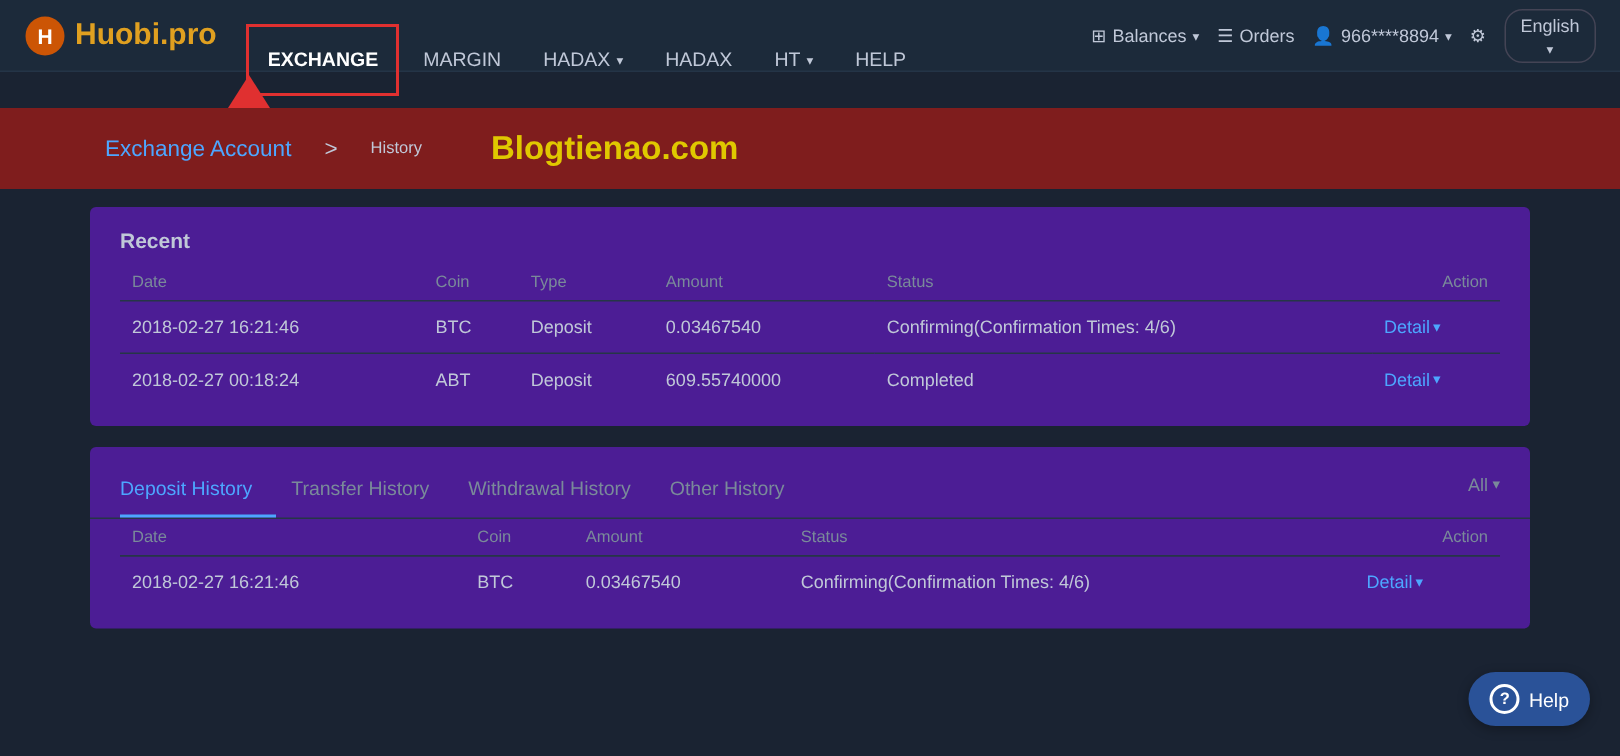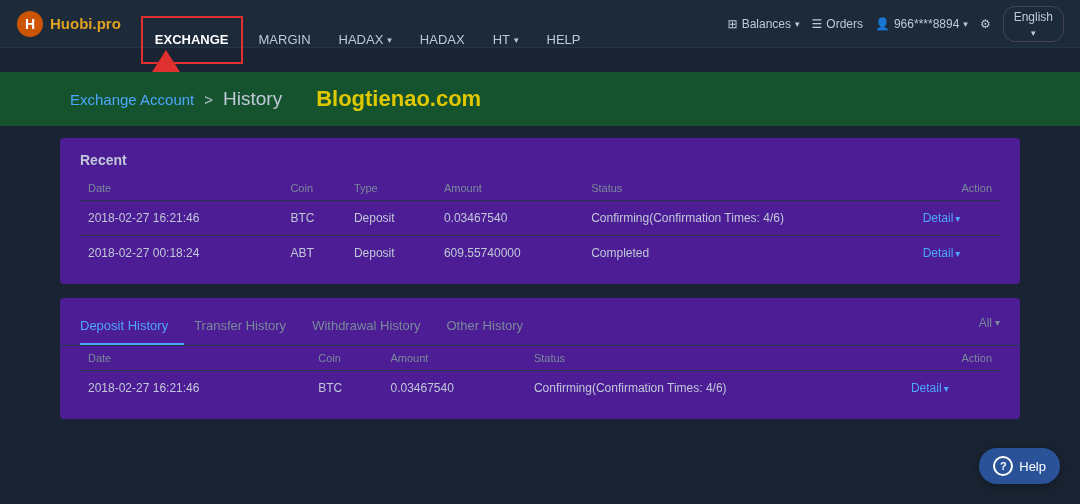--- a/index.html
+++ b/index.html
@@ -26,21 +26,21 @@
       align-items: center;
       gap: 6px;
       margin-right: 20px;
     }
     .nav-logo-icon {
       width: 28px;
       height: 28px;
     }
     .nav-logo-text {
       color: #fff;
-      font-size: 15px;
+      font-size: 20px;
       font-weight: bold;
     }
     .nav-logo-text span {
       color: #e0a020;
     }
     .nav-items {
       display: flex;
       align-items: center;
       gap: 4px;
       flex: 1;
@@ -101,39 +101,39 @@
     .arrow-up {
       width: 0;
       height: 0;
       border-left: 14px solid transparent;
       border-right: 14px solid transparent;
       border-bottom: 22px solid #e03030;
     }
 
     
     .breadcrumb-area {
-      background: #14532d;
+      background: #7f1d1d;
       padding: 14px 70px 14px 70px;
       display: flex;
       align-items: center;
-      gap: 4px;
+      gap: 16px;
     }
     .breadcrumb-link {
       color: #4da6ff;
       font-size: 15px;
       cursor: pointer;
     }
     .breadcrumb-sep {
       color: #c0c8d8;
       font-size: 15px;
       margin: 0 6px;
     }
     .breadcrumb-current {
       color: #c0c8d8;
-      font-size: 19px;
+      font-size: 11px;
     }
     .watermark {
       color: #e0c800;
       font-size: 22px;
       font-weight: bold;
       margin-left: 30px;
     }
 
     
     .main-content {

